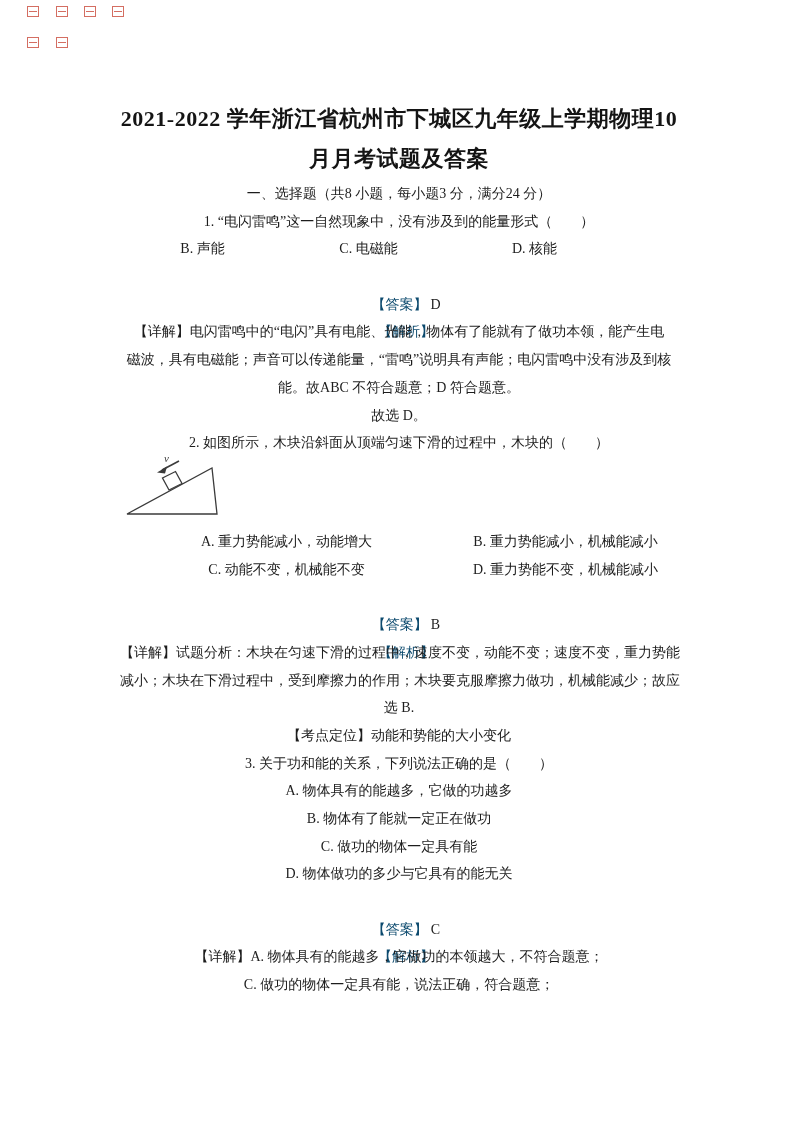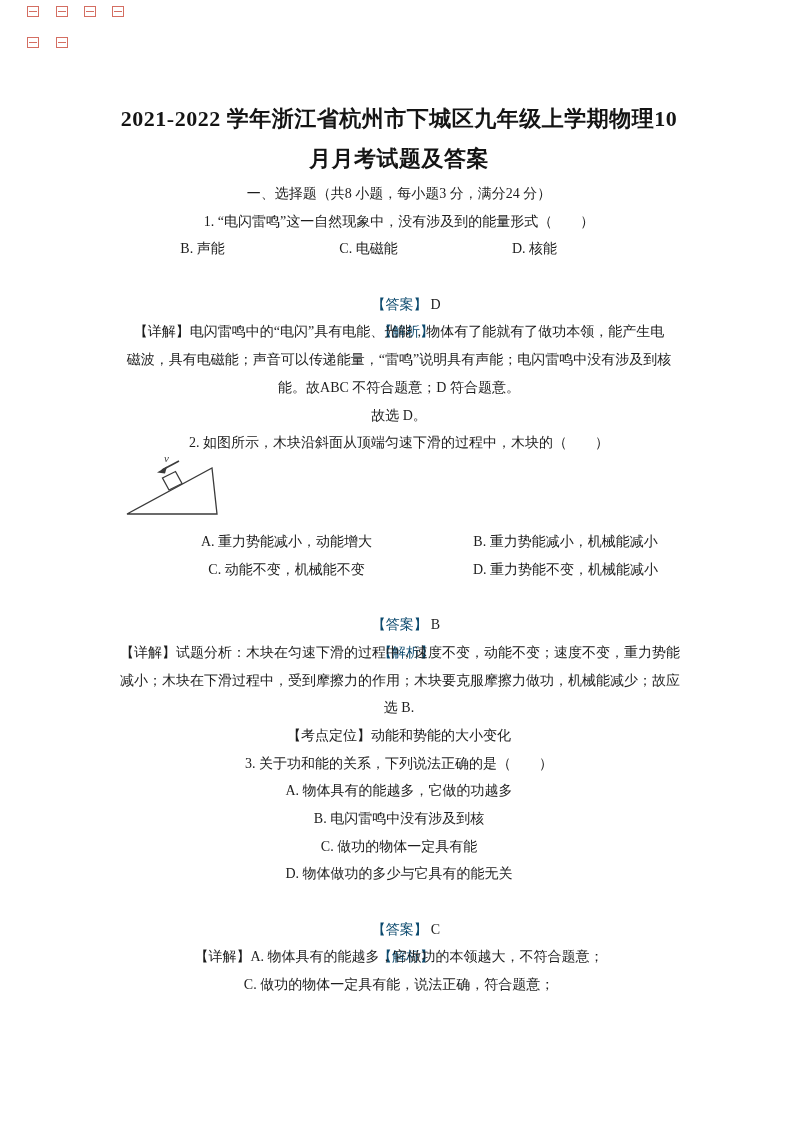--- a/index.html
+++ b/index.html
@@ -112,21 +112,21 @@
     <span class="blue">【解析】</span>
   </div>
 
   <div class="line">【详解】试题分析：木块在匀速下滑的过程中，速度不变，动能不变；速度不变，重力势能</div>
   <div class="line">减小；木块在下滑过程中，受到摩擦力的作用；木块要克服摩擦力做功，机械能减少；故应</div>
   <div class="line">选 B.</div>
   <div class="line">【考点定位】动能和势能的大小变化</div>
 
   <div class="line">3. 关于功和能的关系，下列说法正确的是（　　）</div>
   <div class="line">A. 物体具有的能越多，它做的功越多</div>
-  <div class="line">B. 电闪雷鸣中没有涉及到核</div>
+  <div class="line">B. 物体有了能就一定正在做功</div>
   <div class="line">C. 做功的物体一定具有能</div>
   <div class="line">D. 物体做功的多少与它具有的能无关</div>
 
   <div class="line">
     <span class="blue">【答案】</span><span class="ansv">C</span>
   </div>
 
   <div class="line">
     <span class="blue">【解析】</span>
   </div>

